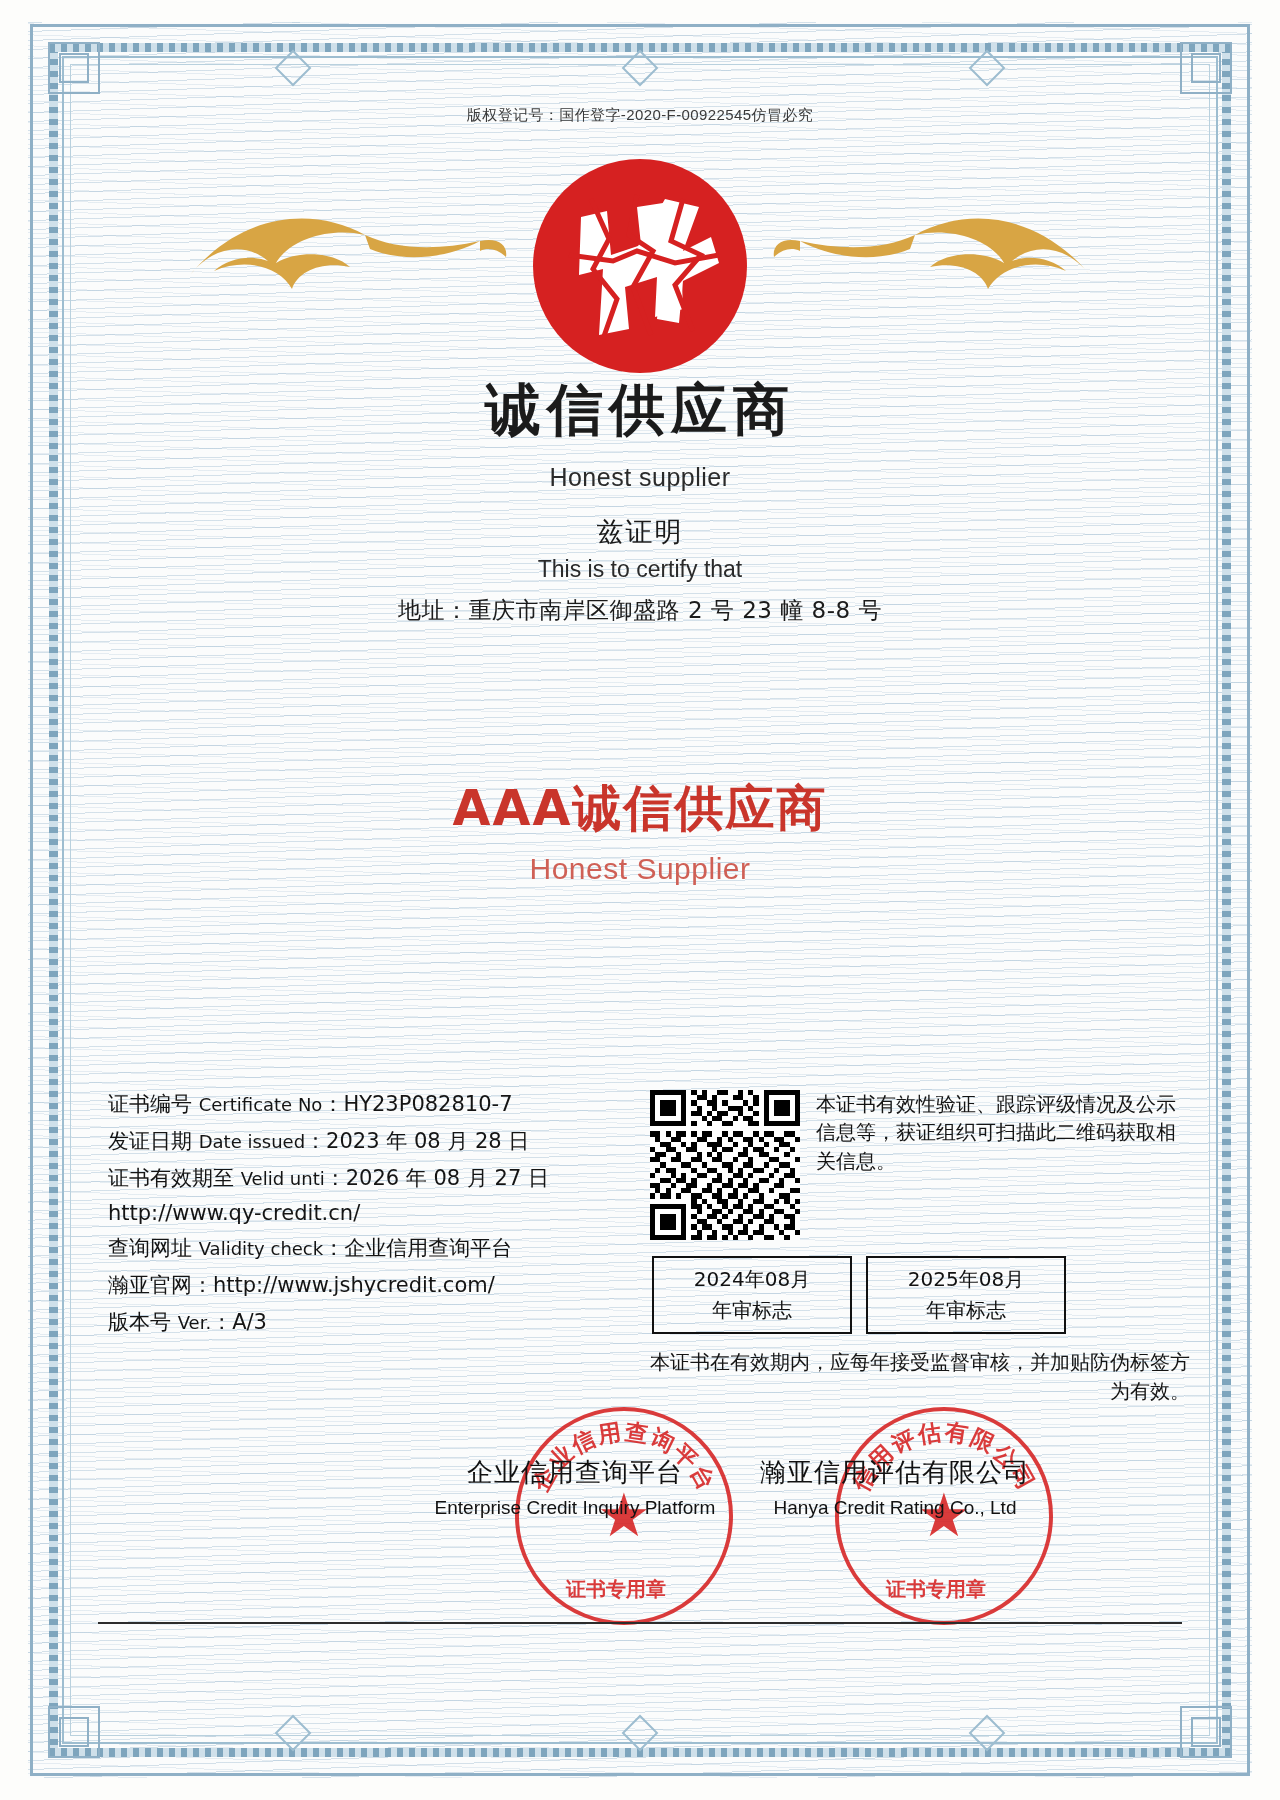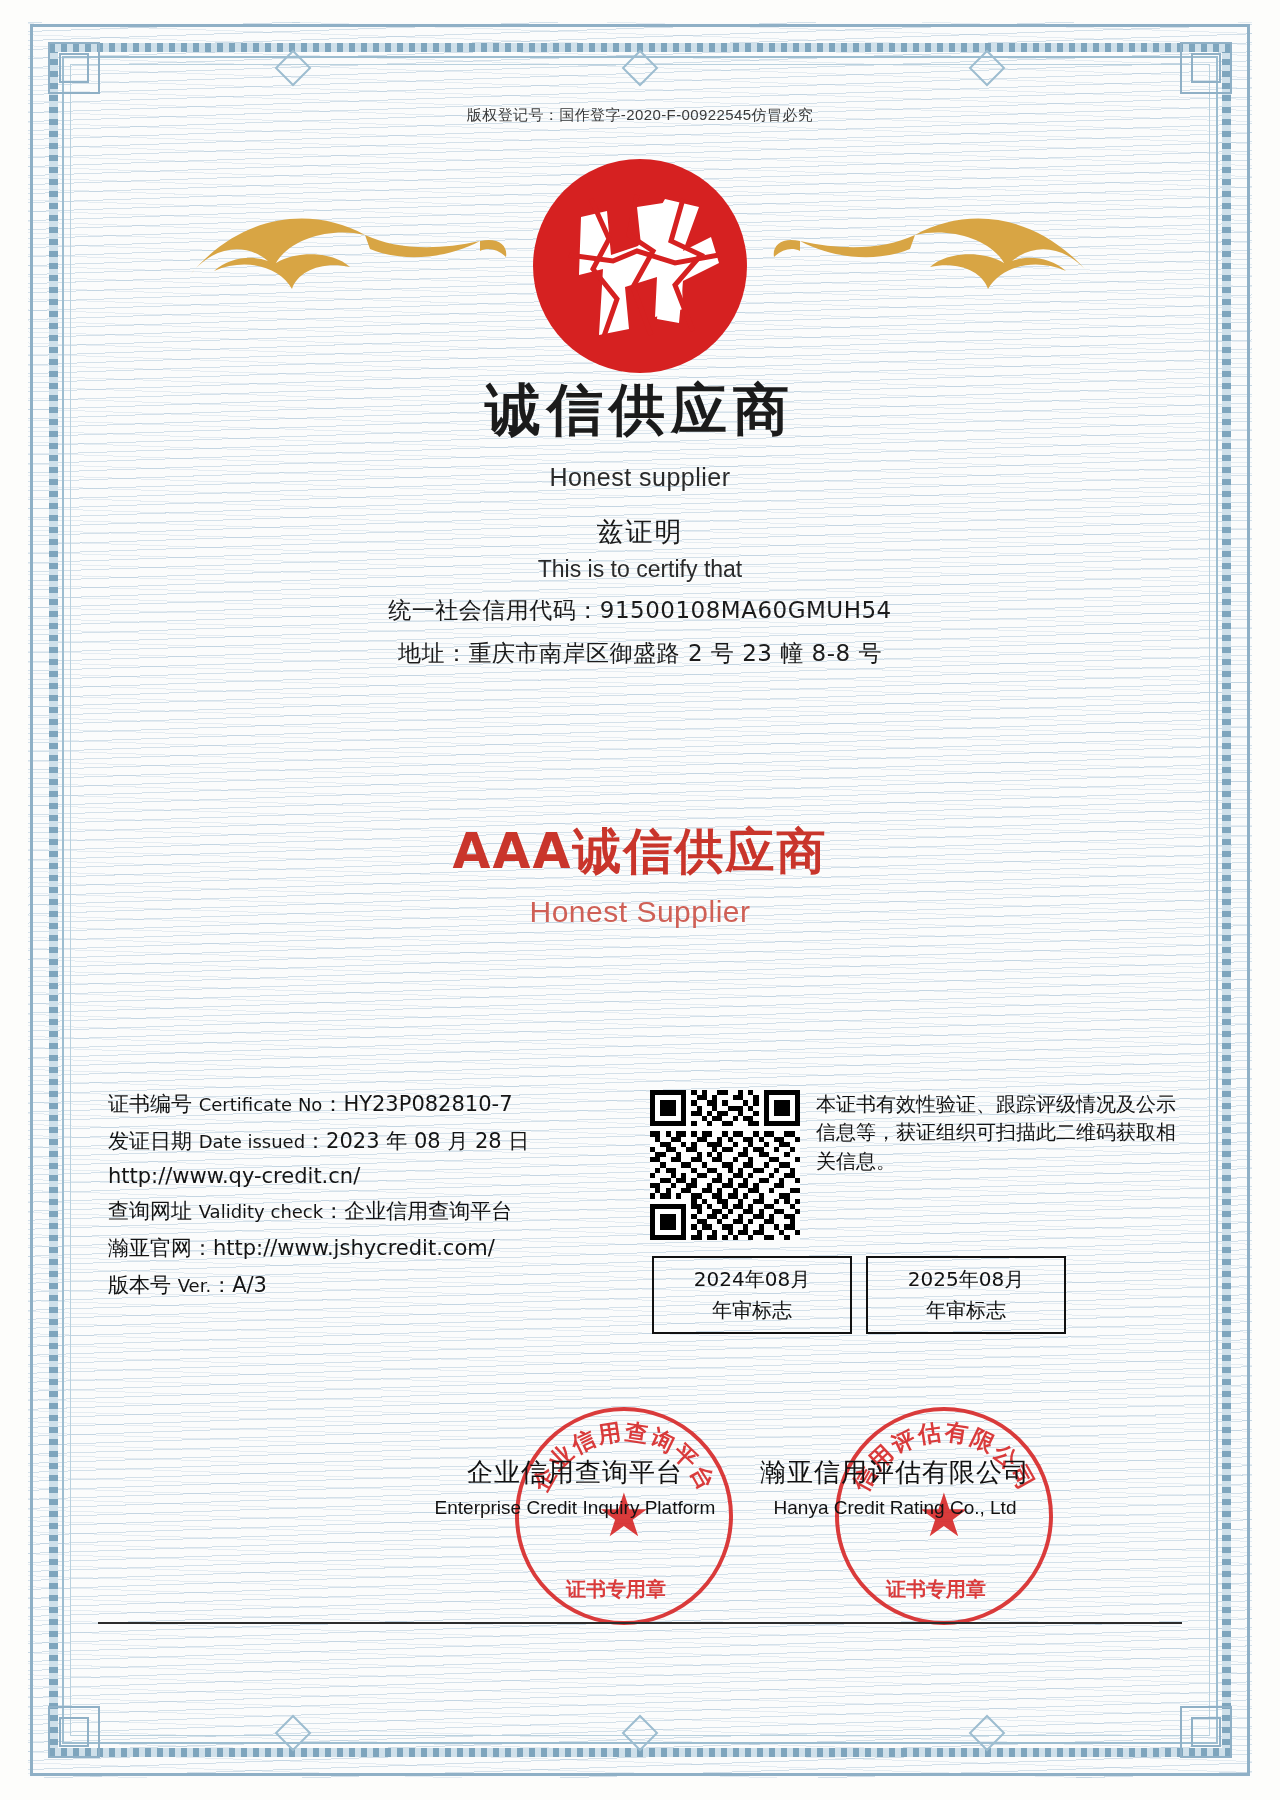--- a/index.html
+++ b/index.html
@@ -438,38 +438,41 @@
         </svg>
       </div>
     </div>
 
     <div class="title-cn">诚信供应商</div>
     <div class="title-en">Honest supplier</div>
 
     <div class="certify-cn">兹证明</div>
     <div class="certify-en">This is to certify that</div>
 
-    <div class="credit-code">统一社会信用代码：91500108MA60GMUH54</div>
     <div class="address">地址：重庆市南岸区御盛路 2 号 23 幢 8-8 号</div>
 
     <div class="award">
       <div class="award-cn">AAA诚信供应商</div>
       <div class="award-en">Honest Supplier</div>
     </div>
 
     <div class="lower">
 
       <div class="details">
         <div class="detail-line">
           <span class="lab-cn">证书编号</span>
           <span class="lab-en">Certificate No</span><span>：</span><span>HY23P082810-7</span>
         </div>
         <div class="detail-line">
           <span class="lab-cn">发证日期</span>
           <span class="lab-en">Date issued</span><span>：</span><span>2023 年 08 月 28 日</span>
+        </div>
+        <div class="detail-line">
+          <span class="lab-cn">证书有效期至</span>
+          <span class="lab-en">Velid unti</span><span>：</span><span>2026 年 08 月 27 日</span>
         </div>
         <div class="detail-line">
           <span>http://www.qy-credit.cn/</span>
         </div>
         <div class="detail-line">
           <span class="lab-cn">查询网址</span>
           <span class="lab-en">Validity check</span><span>：</span><span>企业信用查询平台</span>
         </div>
         <div class="detail-line">
           <span class="lab-cn">瀚亚官网</span><span>：</span><span>http://www.jshycredit.com/</span>
@@ -710,20 +713,21 @@
           <div class="stamp-box">
             <div>2024年08月</div>
             <div>年审标志</div>
           </div>
           <div class="stamp-box">
             <div>2025年08月</div>
             <div>年审标志</div>
           </div>
         </div>
 
+        <div class="qrfoot">本证书在有效期内，应每年接受监督审核，并加贴防伪标签方为有效。</div>
       </div>
     </div>
 
     <div class="seals">
 
       <div class="seal left">
         <svg class="arc" viewBox="0 0 210 210">
           <defs>
             <path id="arcL" d="M 22,112 A 83,83 0 0 1 188,112"></path>
           </defs>

